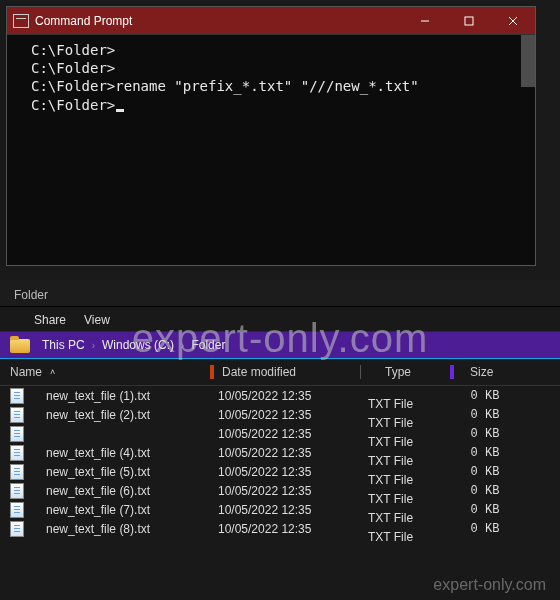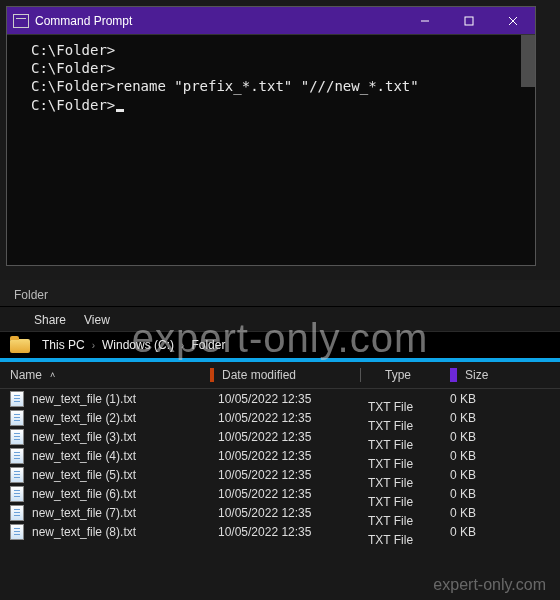--- a/index.html
+++ b/index.html
@@ -20,21 +20,21 @@
   left: 6px;
   width: 530px;
   height: 260px;
   background: #0c0c0c;
   border: 1px solid #555;
   display: flex;
   flex-direction: column;
 }
 .cmd-titlebar {
   height: 28px;
-  background: #4c1d95;
+  background: #7f1d1d;
   display: flex;
   align-items: center;
   border-bottom: 1px solid #333;
 }
 .cmd-icon {
   width: 16px;
   height: 14px;
   margin-left: 6px;
   margin-right: 6px;
   border: 1px solid #ccc;
@@ -114,24 +114,24 @@
 .exp-tabs {
   display: flex;
   gap: 18px;
   padding: 6px 34px 4px;
   font-size: 12px;
   color: #ddd;
 }
 .exp-nav {
   display: flex;
   align-items: center;
-  background: #000000;
+  background: #4c1d95;
   padding: 5px 10px;
   border-top: 1px solid #2a2a2a;
-  border-bottom: 4px solid #0ea5e9;
+  border-bottom: 1px solid #0ea5e9;
 }
 .folder-glyph {
   width: 20px;
   height: 16px;
   margin-right: 8px;
   display: flex;
   align-items: flex-end;
 }
 .folder-glyph .fld {
   width: 20px; height: 14px;
@@ -158,34 +158,34 @@
 .exp-headers {
   display: flex;
   font-size: 12px;
   color: #ccc;
   padding: 6px 10px 6px 10px;
   border-bottom: 1px solid #333;
 }
 .col-name { width: 200px; display:flex; align-items:center; gap:8px;}
 .col-date { width: 150px; border-left:4px solid #c2410c; padding-left:8px;}
 .col-type { width: 90px; border-left:1px solid #555; padding-left:24px;}
-.col-size { width: 80px; border-left:7px solid #6d28d9; padding-left:8px;}
+.col-size { width: 80px; border-left:4px solid #6d28d9; padding-left:16px;}
 .exp-rows { flex:1; overflow:hidden; }
 .row {
   display: flex;
   align-items: center;
   font-size: 12px;
   color: #ddd;
   padding: 2px 10px;
   height: 19px;
 }
-.row .c-name { width: 200px; display:flex; align-items:center; gap:8px;}
+.row .c-name { width: 200px; display:flex; align-items:center; gap:22px;}
 .row .c-date { width: 150px; padding-left:8px;}
 .row .c-type { width: 90px; padding-left:8px;margin-top:17px;}
-.row .c-size { width: 80px; text-align:left; padding-right:10px;}
+.row .c-size { width: 80px; text-align:center; padding-right:10px;font-family:Liberation Mono, monospace;}
 .file-ico {
   width:14px; height:16px;
   background: linear-gradient(#fff,#cfe3f5);
   border:1px solid #888;
   position: relative;
 }
 .file-ico::after{
   content:""; position:absolute;
   left:3px; top:3px; right:3px; height:1px;
   background:#6aa0d8;
@@ -296,21 +296,20 @@
           <div class="file-ico"></div>
           <span>new_text_file (2).txt</span>
         </div>
         <div class="c-date">10/05/2022 12:35</div>
         <div class="c-type">TXT File</div>
         <div class="c-size">0 KB</div>
       </div>
       <div class="row">
         <div class="c-name">
           <div class="file-ico"></div>
-          <span>new_text_file (3).txt</span>
         </div>
         <div class="c-date">10/05/2022 12:35</div>
         <div class="c-type">TXT File</div>
         <div class="c-size">0 KB</div>
       </div>
       <div class="row">
         <div class="c-name">
           <div class="file-ico"></div>
           <span>new_text_file (4).txt</span>
         </div>

